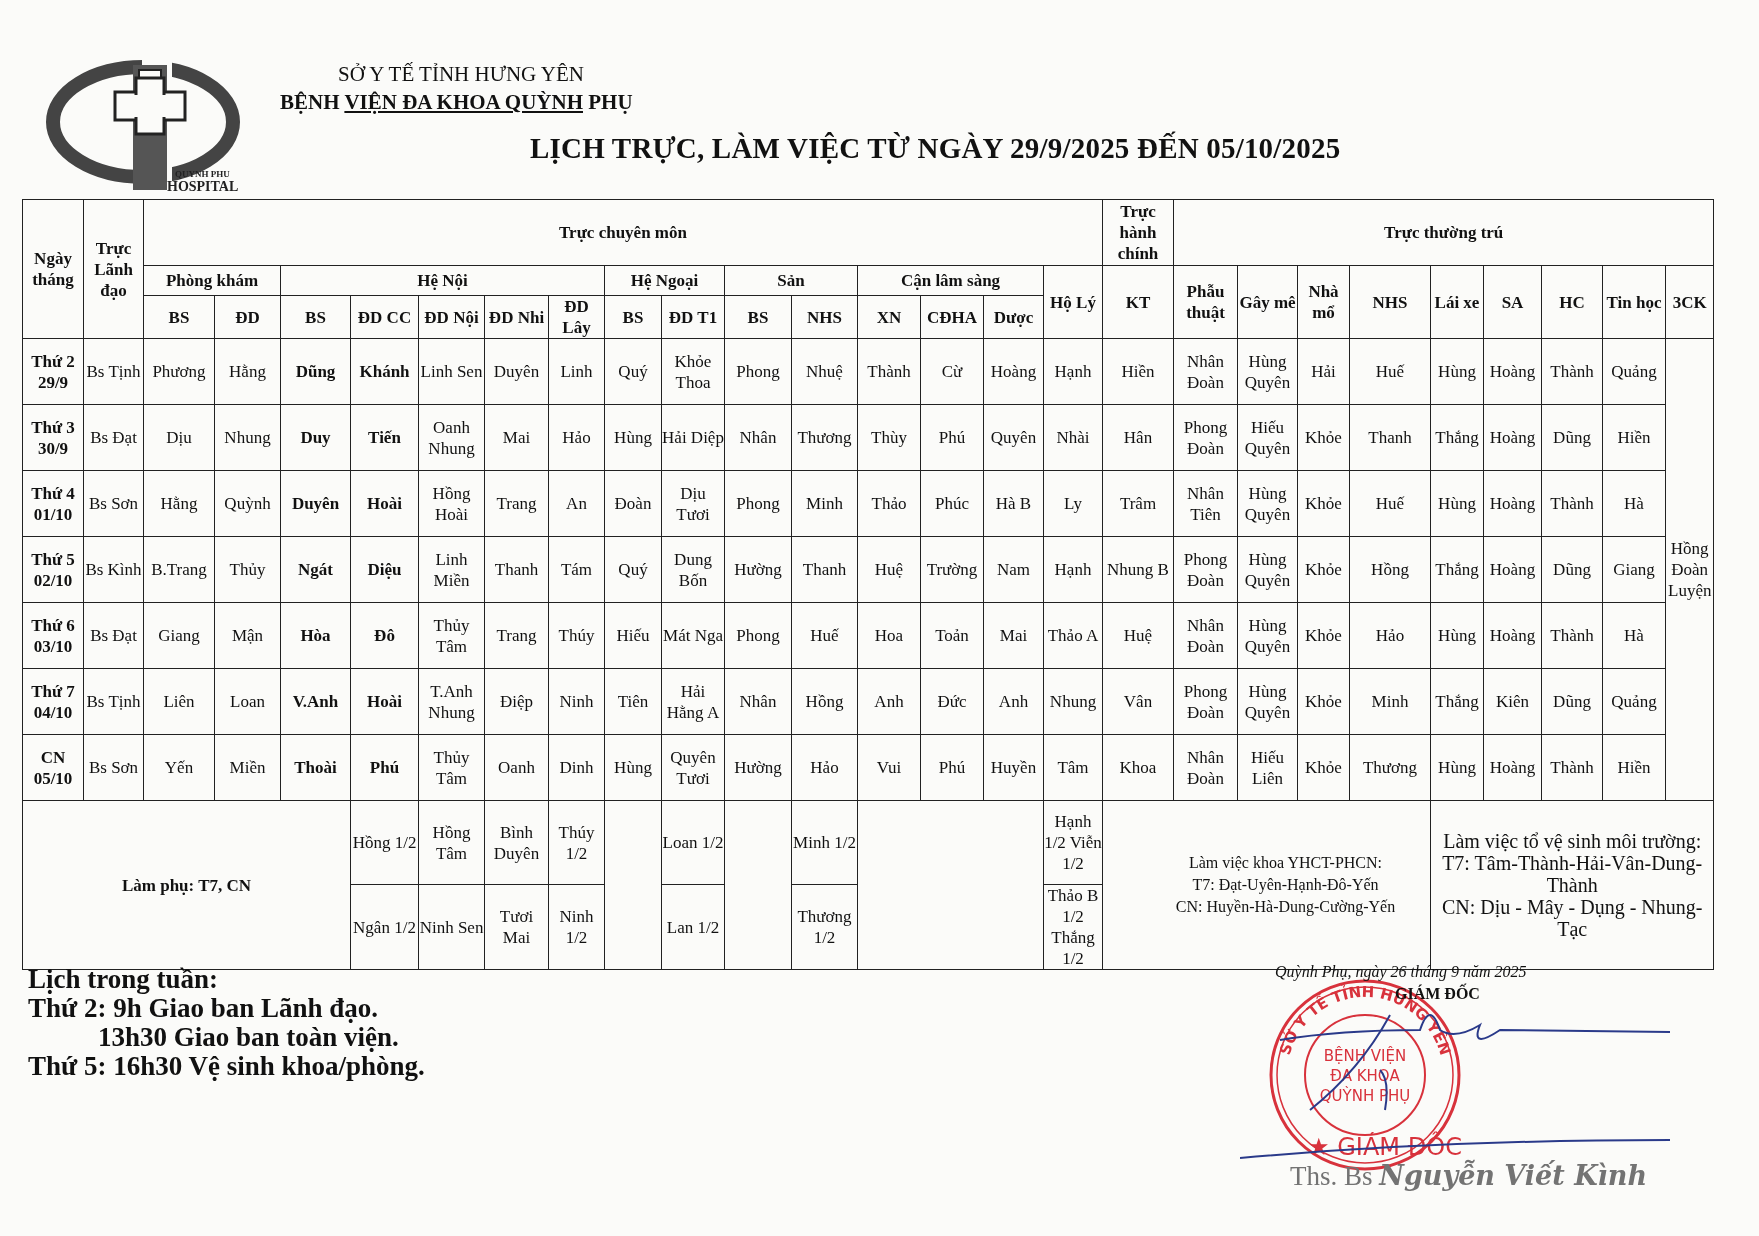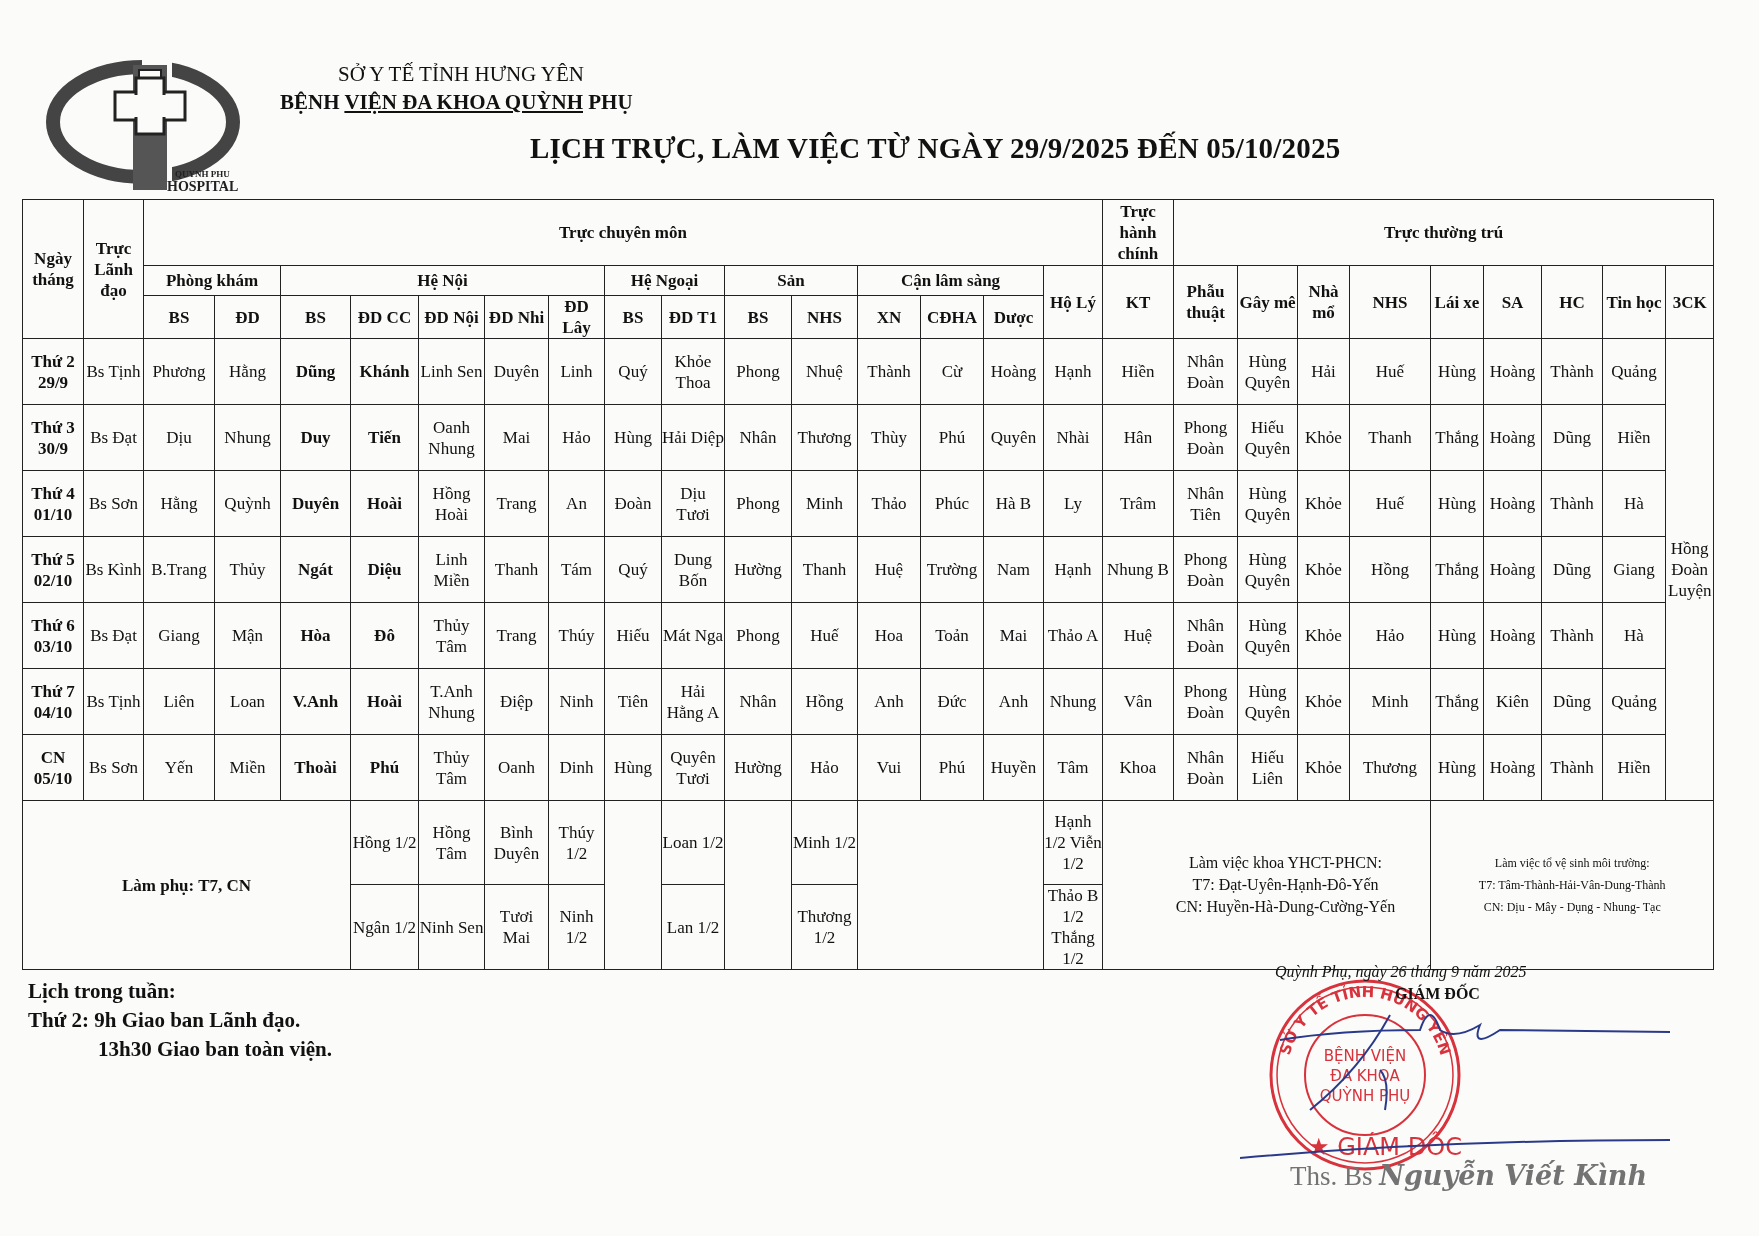--- a/index.html
+++ b/index.html
@@ -7,21 +7,21 @@
   .logo{position:absolute;left:45px;top:60px;width:210px;height:135px;}
   .org1{position:absolute;left:338px;top:62px;font-size:21px;}
   .org2{position:absolute;left:280px;top:90px;font-size:21px;font-weight:bold;}
   .org2 u{text-decoration:underline;}
   .title{position:absolute;left:530px;top:132px;font-size:29px;font-weight:bold;letter-spacing:0.2px;}
   table.sched{position:absolute;left:22px;top:199px;border-collapse:collapse;table-layout:fixed;}
   table.sched td{border:1.6px solid #222;text-align:center;vertical-align:middle;padding:0;font-size:17px;line-height:21px;overflow:hidden;}
   td.h{font-weight:bold;font-size:16px;line-height:20px;}
   td.b{font-weight:bold;}
   td.sm{font-size:16px;line-height:19px;}
-  .notes{position:absolute;left:28px;top:965px;font-size:21px;font-weight:bold;line-height:29px;margin-top:12px;}
+  .notes{position:absolute;left:28px;top:965px;font-size:27px;font-weight:bold;line-height:29px;}
   .notes .ind{padding-left:70px;}
   .sign-date{position:absolute;left:1275px;top:963px;font-size:16px;font-style:italic;}
   .sign-title{position:absolute;left:1395px;top:985px;font-size:16px;font-weight:bold;}
   .stamp{position:absolute;left:1265px;top:975px;width:200px;height:200px;}
   .sign-name{position:absolute;left:1290px;top:1160px;font-size:27px;color:#737373;}
   .sign-name i{font-family:"DejaVu Serif",serif;font-style:italic;font-weight:bold;}
   .signature{position:absolute;left:1240px;top:1010px;width:430px;height:210px;}
 </style>
 </head>
 <body>
@@ -361,21 +361,21 @@
     <td>Loan 1/2</td>
     <td rowspan="2"></td>
     <td>Minh 1/2</td>
     <td colspan="3" rowspan="2"></td>
     <td class="sm">Hạnh 1/2 Viễn 1/2</td>
     <td colspan="5" rowspan="2" style="font-size:16px;line-height:22px;padding-left:38px;">
       <div class="b">Làm việc khoa YHCT-PHCN:</div>
       <div>T7: Đạt-Uyên-Hạnh-Đô-Yến</div>
       <div>CN: Huyền-Hà-Dung-Cường-Yến</div>
     </td>
-    <td colspan="6" rowspan="2" style="font-size:12px;line-height:22px;">
+    <td colspan="6" rowspan="2" style="font-size:20px;line-height:22px;">
       <div>Làm việc tổ vệ sinh môi trường:</div>
       <div>T7:  Tâm-Thành-Hải-Vân-Dung-Thành</div>
       <div>CN:  Dịu - Mây - Dụng - Nhung- Tạc</div>
     </td>
   </tr>
   <tr style="height:84px">
     <td>Ngân 1/2</td>
     <td>Ninh Sen</td>
     <td>Tươi Mai</td>
     <td>Ninh 1/2</td>
@@ -383,20 +383,21 @@
     <td>Thương 1/2</td>
     <td class="sm">Thảo B 1/2 Thắng 1/2</td>
   </tr>
 </tbody>
   </table>
 
 <div class="notes">
   <div>Lịch trong tuần:</div>
   <div>Thứ 2: 9h Giao ban Lãnh đạo.</div>
   <div class="ind">13h30 Giao ban toàn viện.</div>
+  <div>Thứ 5: 16h30 Vệ sinh khoa/phòng.</div>
 </div>
 
 <svg class="stamp" viewBox="0 0 200 200">
   <defs>
       <path id="arcTop" d="M 22 100 A 78 78 0 0 1 178 100"></path>
     </defs>
   <circle cx="100" cy="100" r="94" fill="none" stroke="#d8323c" stroke-width="3"></circle>
   <circle cx="100" cy="100" r="88" fill="none" stroke="#d8323c" stroke-width="1.5"></circle>
   <circle cx="100" cy="100" r="60" fill="none" stroke="#d8323c" stroke-width="2"></circle>
   <text font-size="15" fill="#d8323c" font-family="DejaVu Sans, sans-serif" font-weight="bold"><textPath href="#arcTop" startOffset="8%">SỞ Y TẾ TỈNH HƯNG YÊN</textPath></text>

